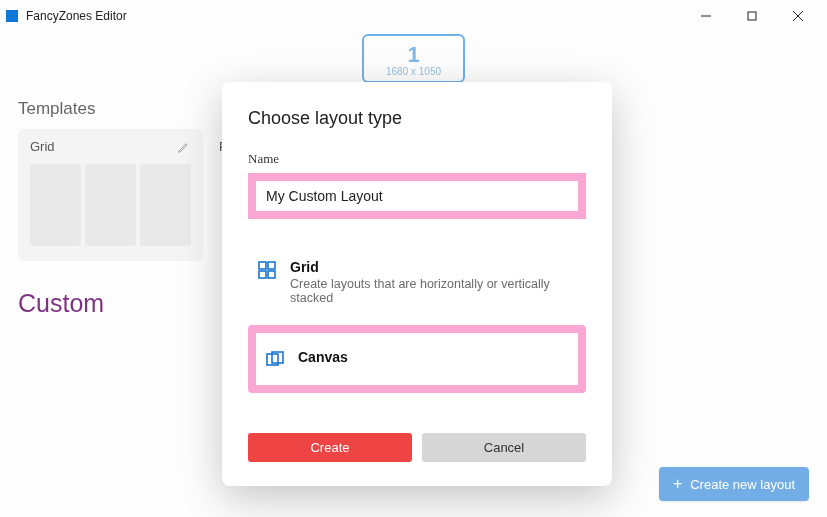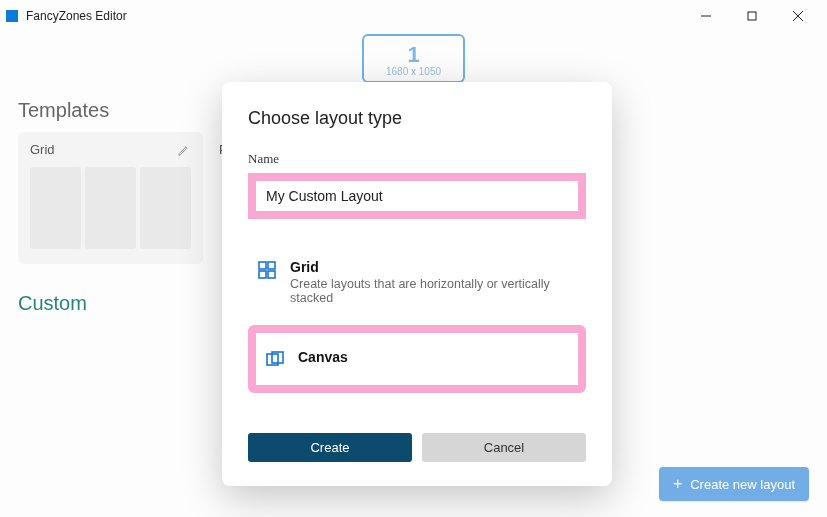--- a/index.html
+++ b/index.html
@@ -13,54 +13,54 @@
 .winbtn { width: 46px; height: 30px; display: flex; align-items: center; justify-content: center; color: #222; font-size: 11px; }
 .winbtn svg { width: 10px; height: 10px; stroke: #222; stroke-width: 1; fill: none; }
 
 
 .monitor-strip { display: flex; justify-content: center; padding: 2px 0 8px; }
 .monitor { border: 2px solid #5ea9e8; border-radius: 6px; padding: 6px 22px 4px; text-align: center; }
 .monitor .num { color: #6fb0e6; font-size: 22px; font-weight: 600; }
 .monitor .res { color: #8cb8dd; font-size: 10px; margin-top: -2px; }
 
 
-.section-title { font-size: 20px; color: #555; padding: 8px 18px 10px; font-weight: 400; }
+.section-title { font-size: 17px; color: #555; padding: 8px 18px 10px; font-weight: 400; }
 .cards { display: flex; gap: 16px; padding: 0 18px 14px; }
 .card { background: #f3f3f3; border-radius: 6px; padding: 10px 12px 12px; width: 185px; height: 132px; position: relative; }
 .card-h { display: flex; align-items: center; justify-content: space-between; font-size: 13px; color: #444; margin-bottom: 10px; }
 .pencil { width: 14px; height: 14px; stroke: #888; stroke-width: 1.6; fill: none; }
 .preview { height: 82px; display: flex; gap: 4px; }
 .preview .p { background: #e7e7e7; border-radius: 3px; flex: 1; }
 .card.wide { width: 575px; }
 
-.custom-title { font-size: 20px; color: #0f766e; padding: 14px 18px; }
+.custom-title { font-size: 25px; color: #701a75; padding: 14px 18px; }
 
 .new-layout-btn { position: absolute; right: 18px; bottom: 16px; background: #62a5e3; color: #fff; border: none; border-radius: 4px; padding: 8px 14px; font-size: 13px; display: flex; align-items: center; gap: 8px; box-shadow: 0 1px 2px rgba(0,0,0,.1); }
 .new-layout-btn .plus { font-size: 16px; font-weight: 300; }
 
 
 .overlay { position: absolute; inset: 30px 0 0 0; }
 .dialog { position: absolute; left: 222px; top: 52px; width: 390px; background: #fff; border-radius: 8px; box-shadow: 0 12px 40px rgba(0,0,0,.22); padding: 26px 26px 24px; }
 .dialog-title { font-size: 18px; color: #222; margin-bottom: 22px; }
 .field-label { font-size: 13px; color: #333; margin-bottom: 6px; font-family: Liberation Serif, serif; }
 .hl-red { border: 8px solid #f9a8d4; }
 .name-input { width: 100%; border: none; background: transparent; padding: 7px 10px; font-size: 14px; color: #222; outline: none; }
 .name-wrap { margin-bottom: 26px; }
 
 .opt { display: flex; gap: 14px; padding: 14px 10px; border-radius: 4px; }
 .opt .oi { width: 18px; height: 18px; flex-shrink: 0; margin-top: 2px; }
 .opt .oi svg { width: 18px; height: 18px; }
 .opt-title { font-size: 14px; color: #111; font-weight: 600; margin-bottom: 2px; }
 .opt-desc { font-size: 12.5px; color: #6b6b6b; }
 .opt + .opt { margin-top: 6px; }
-.opt.canvas { padding: 16px 10px; border-radius: 6px; }
+.opt.canvas { padding: 16px 10px; }
 
 .dlg-btns { display: flex; gap: 10px; margin-top: 40px; }
 .dlg-btn { flex: 1; border: none; padding: 7px 0; font-size: 13px; border-radius: 3px; cursor: pointer; }
-.btn-create { background: #0c4a6e; color: #fff; }
+.btn-create { background: #ef4444; color: #fff; }
 .btn-cancel { background: #d6d6d6; color: #333; }
 
 .faded { opacity: .9; }
 </style>
 </head>
 <body>
 
 <div class="titlebar">
   <div class="app-icon"></div>
   <div class="title">FancyZones Editor</div>

